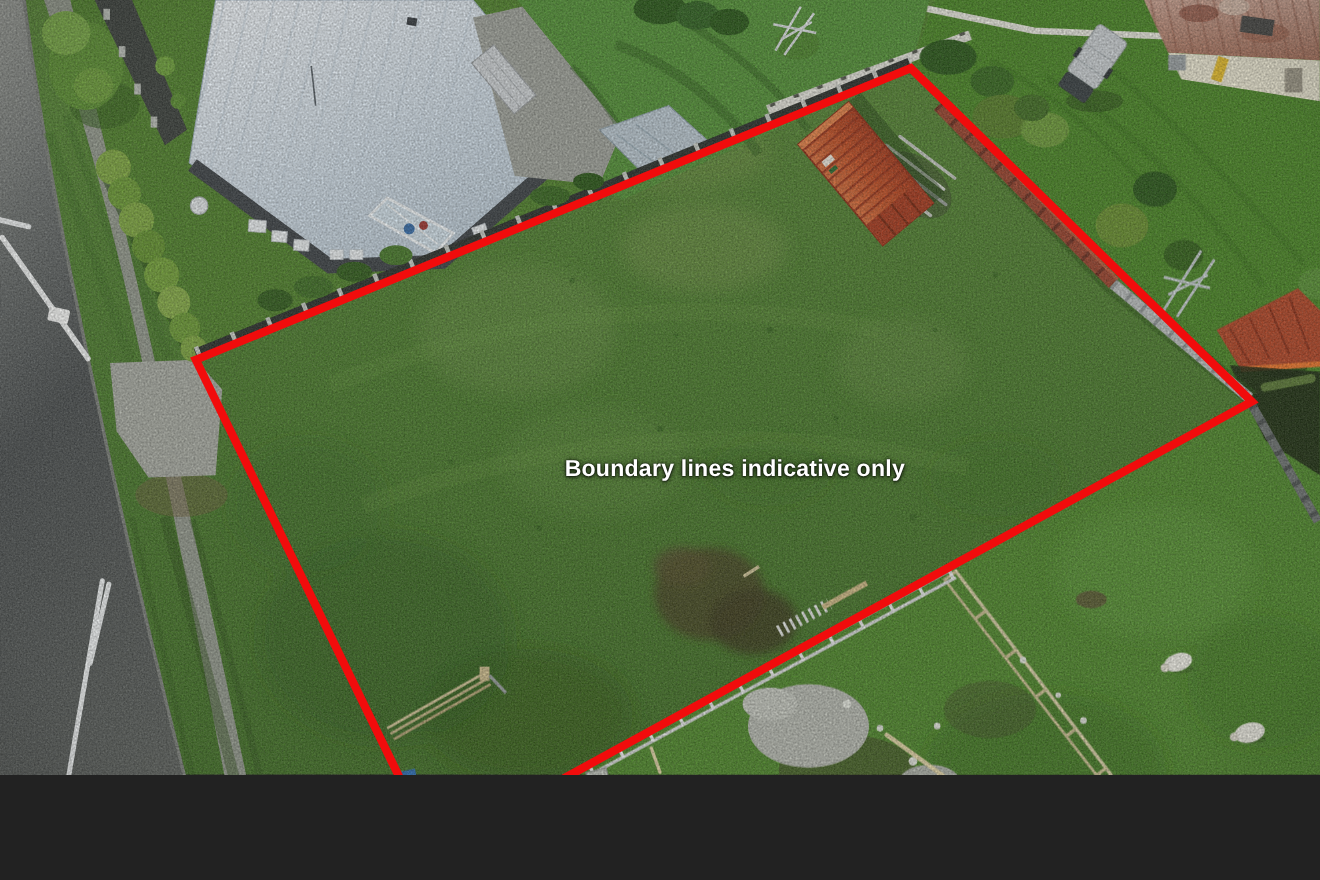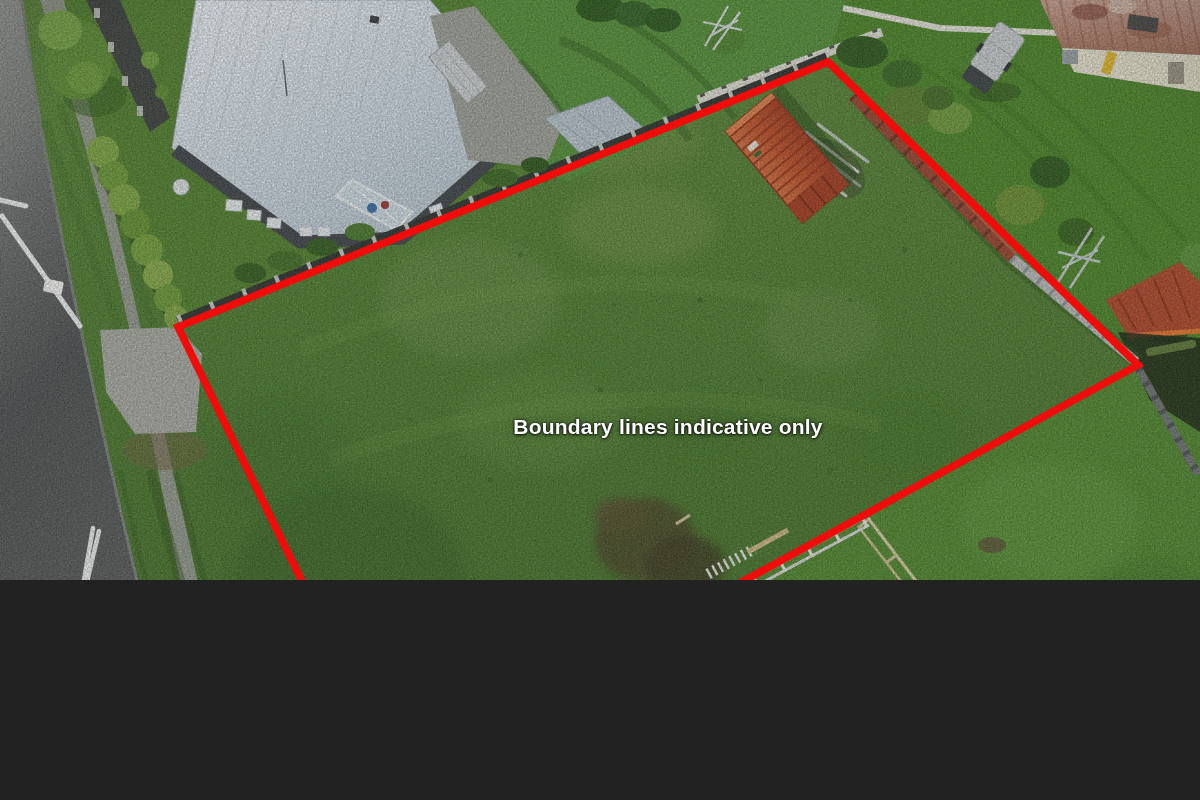--- a/index.html
+++ b/index.html
@@ -1,16 +1,16 @@
 <!DOCTYPE html>
 <html><head>
 <meta charset="utf-8">
 <style>
   html,body{margin:0;padding:0;background:#222;}
-  .stage{position:relative;width:1200px;height:580px;overflow:hidden;
+  .stage{position:relative;width:1200px;height:704px;overflow:hidden;
          font-family:"Liberation Sans",sans-serif;}
   .stage svg{position:absolute;inset:0;display:block;}
   .overlay-text{
     position:absolute;left:668px;top:427px;transform:translate(-50%,-50%);
     font-size:21px;font-weight:700;letter-spacing:.2px;white-space:nowrap;
     text-shadow:0 0 2px rgba(0,0,0,.85),0 1px 3px rgba(0,0,0,.75),0 0 6px rgba(0,0,0,.4);
     pointer-events:none;
   }
 </style>
 </head>

